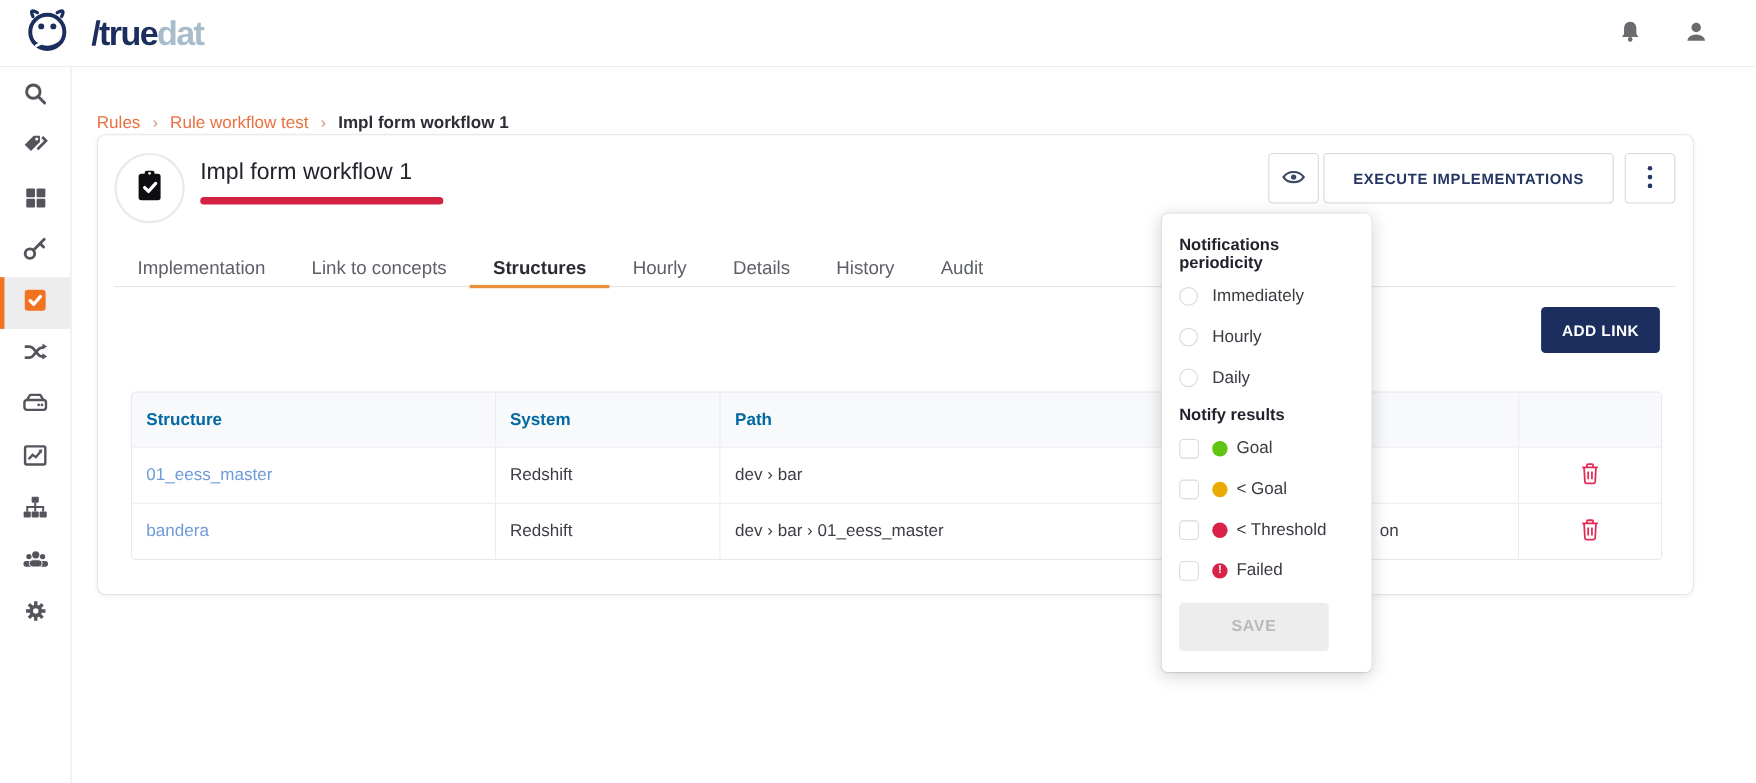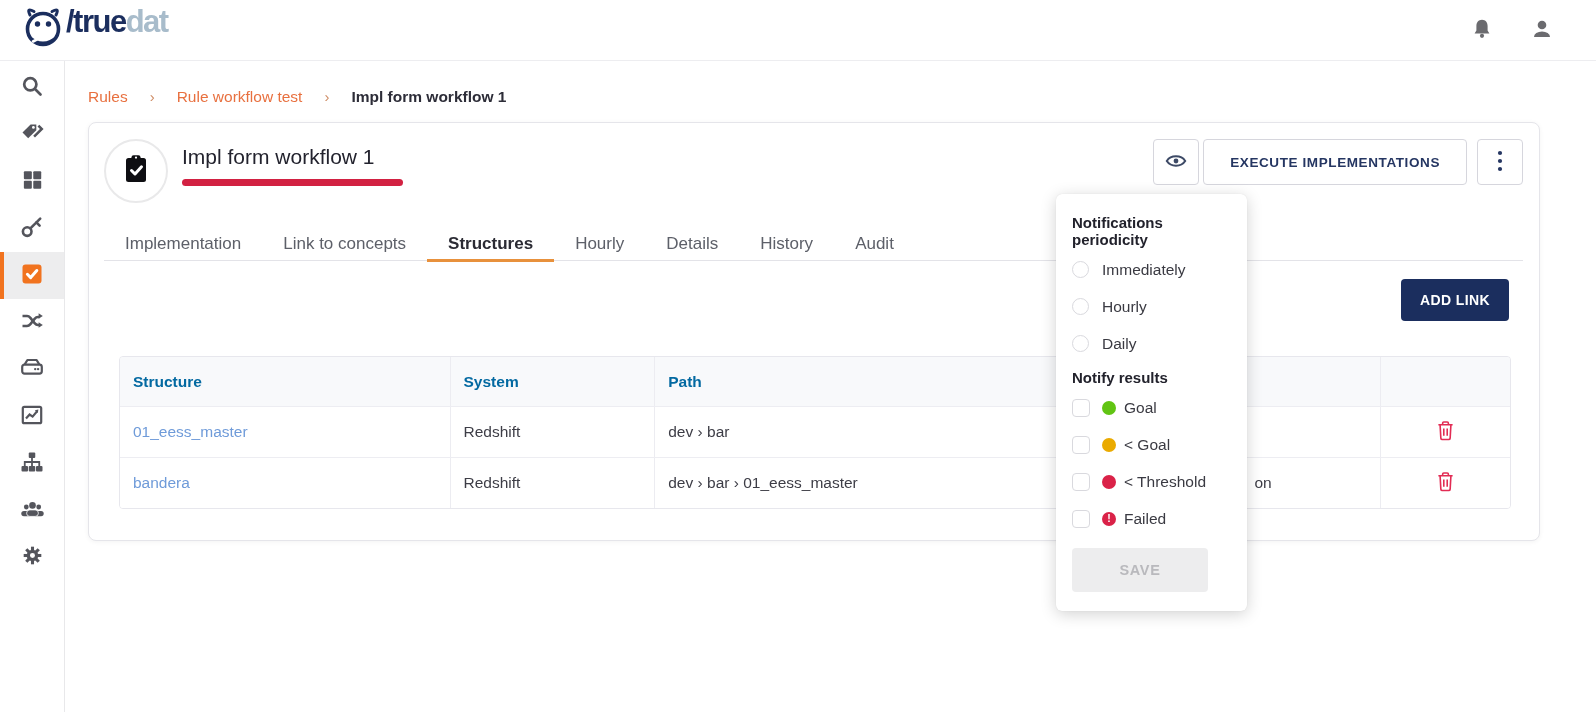--- a/index.html
+++ b/index.html
@@ -5,38 +5,38 @@
   * { box-sizing: border-box; margin: 0; padding: 0; }
   html,body { width:1596px; height:712px; }
   body {
     font-family:"Liberation Sans", sans-serif;
     background:#ffffff; color:#35353e; overflow:hidden; position:relative;
   }
 
   
   .topbar{position:absolute;top:0;left:0;right:0;height:61px;background:#fff;
     border-bottom:1px solid #ededf0;display:flex;align-items:center;padding:0 20px;z-index:5}
-  .logo{display:flex;align-items:flex-start;gap:0;cursor:pointer}
+  .logo{display:flex;align-items:center;gap:17px;cursor:pointer}
   .logo-text{font-size:31px;font-weight:bold;color:#1b2e5e;letter-spacing:-1.5px;line-height:1}
   .logo-text .lt2{color:#a8bccb}
   .topbar-right{margin-left:auto;display:flex;align-items:center;gap:36px;padding-right:22px}
   .topbar-right .icon-btn{background:none;border:none;cursor:pointer;color:#6b6b6f;display:flex}
 
   
   .sidebar{position:absolute;top:61px;left:0;bottom:0;width:65px;background:#fff;
     border-right:1px solid #e8e8ea;padding-top:3px;z-index:4}
   .side-item{height:47px;display:flex;align-items:center;justify-content:center;
     color:#54555c;position:relative;cursor:pointer}
   .side-item.active{background:#ededee}
   .side-item.active::before{content:"";position:absolute;left:0;top:0;bottom:0;width:4px;background:#f1731f}
 
   
   .main{position:absolute;left:65px;top:61px;right:0;bottom:0;background:#fff}
 
-  .breadcrumb{position:absolute;left:23px;top:27px;font-size:15.5px;display:flex;gap:22px;align-items:flex-start}
+  .breadcrumb{position:absolute;left:23px;top:42px;font-size:15.5px;display:flex;gap:11px;align-items:flex-start}
   .crumb{color:#e8703f;cursor:pointer}
   .crumb-sep{color:#cf8d66;font-size:15px}
   .crumb.current{color:#2d2d38;font-weight:bold;cursor:default}
 
   .card{position:absolute;left:23px;top:61px;width:1452px;height:419px;background:#fff;
     border:1px solid #e5e5ea;border-radius:8px;box-shadow:0 1px 5px rgba(0,0,0,.05)}
 
   .title-icon-circle{position:absolute;left:15px;top:16px;width:64px;height:64px;
     border:2px solid #e9e9ea;border-radius:50%;display:flex;align-items:center;justify-content:center;background:#fff}
   .title-block{position:absolute;left:93px;top:22px}

